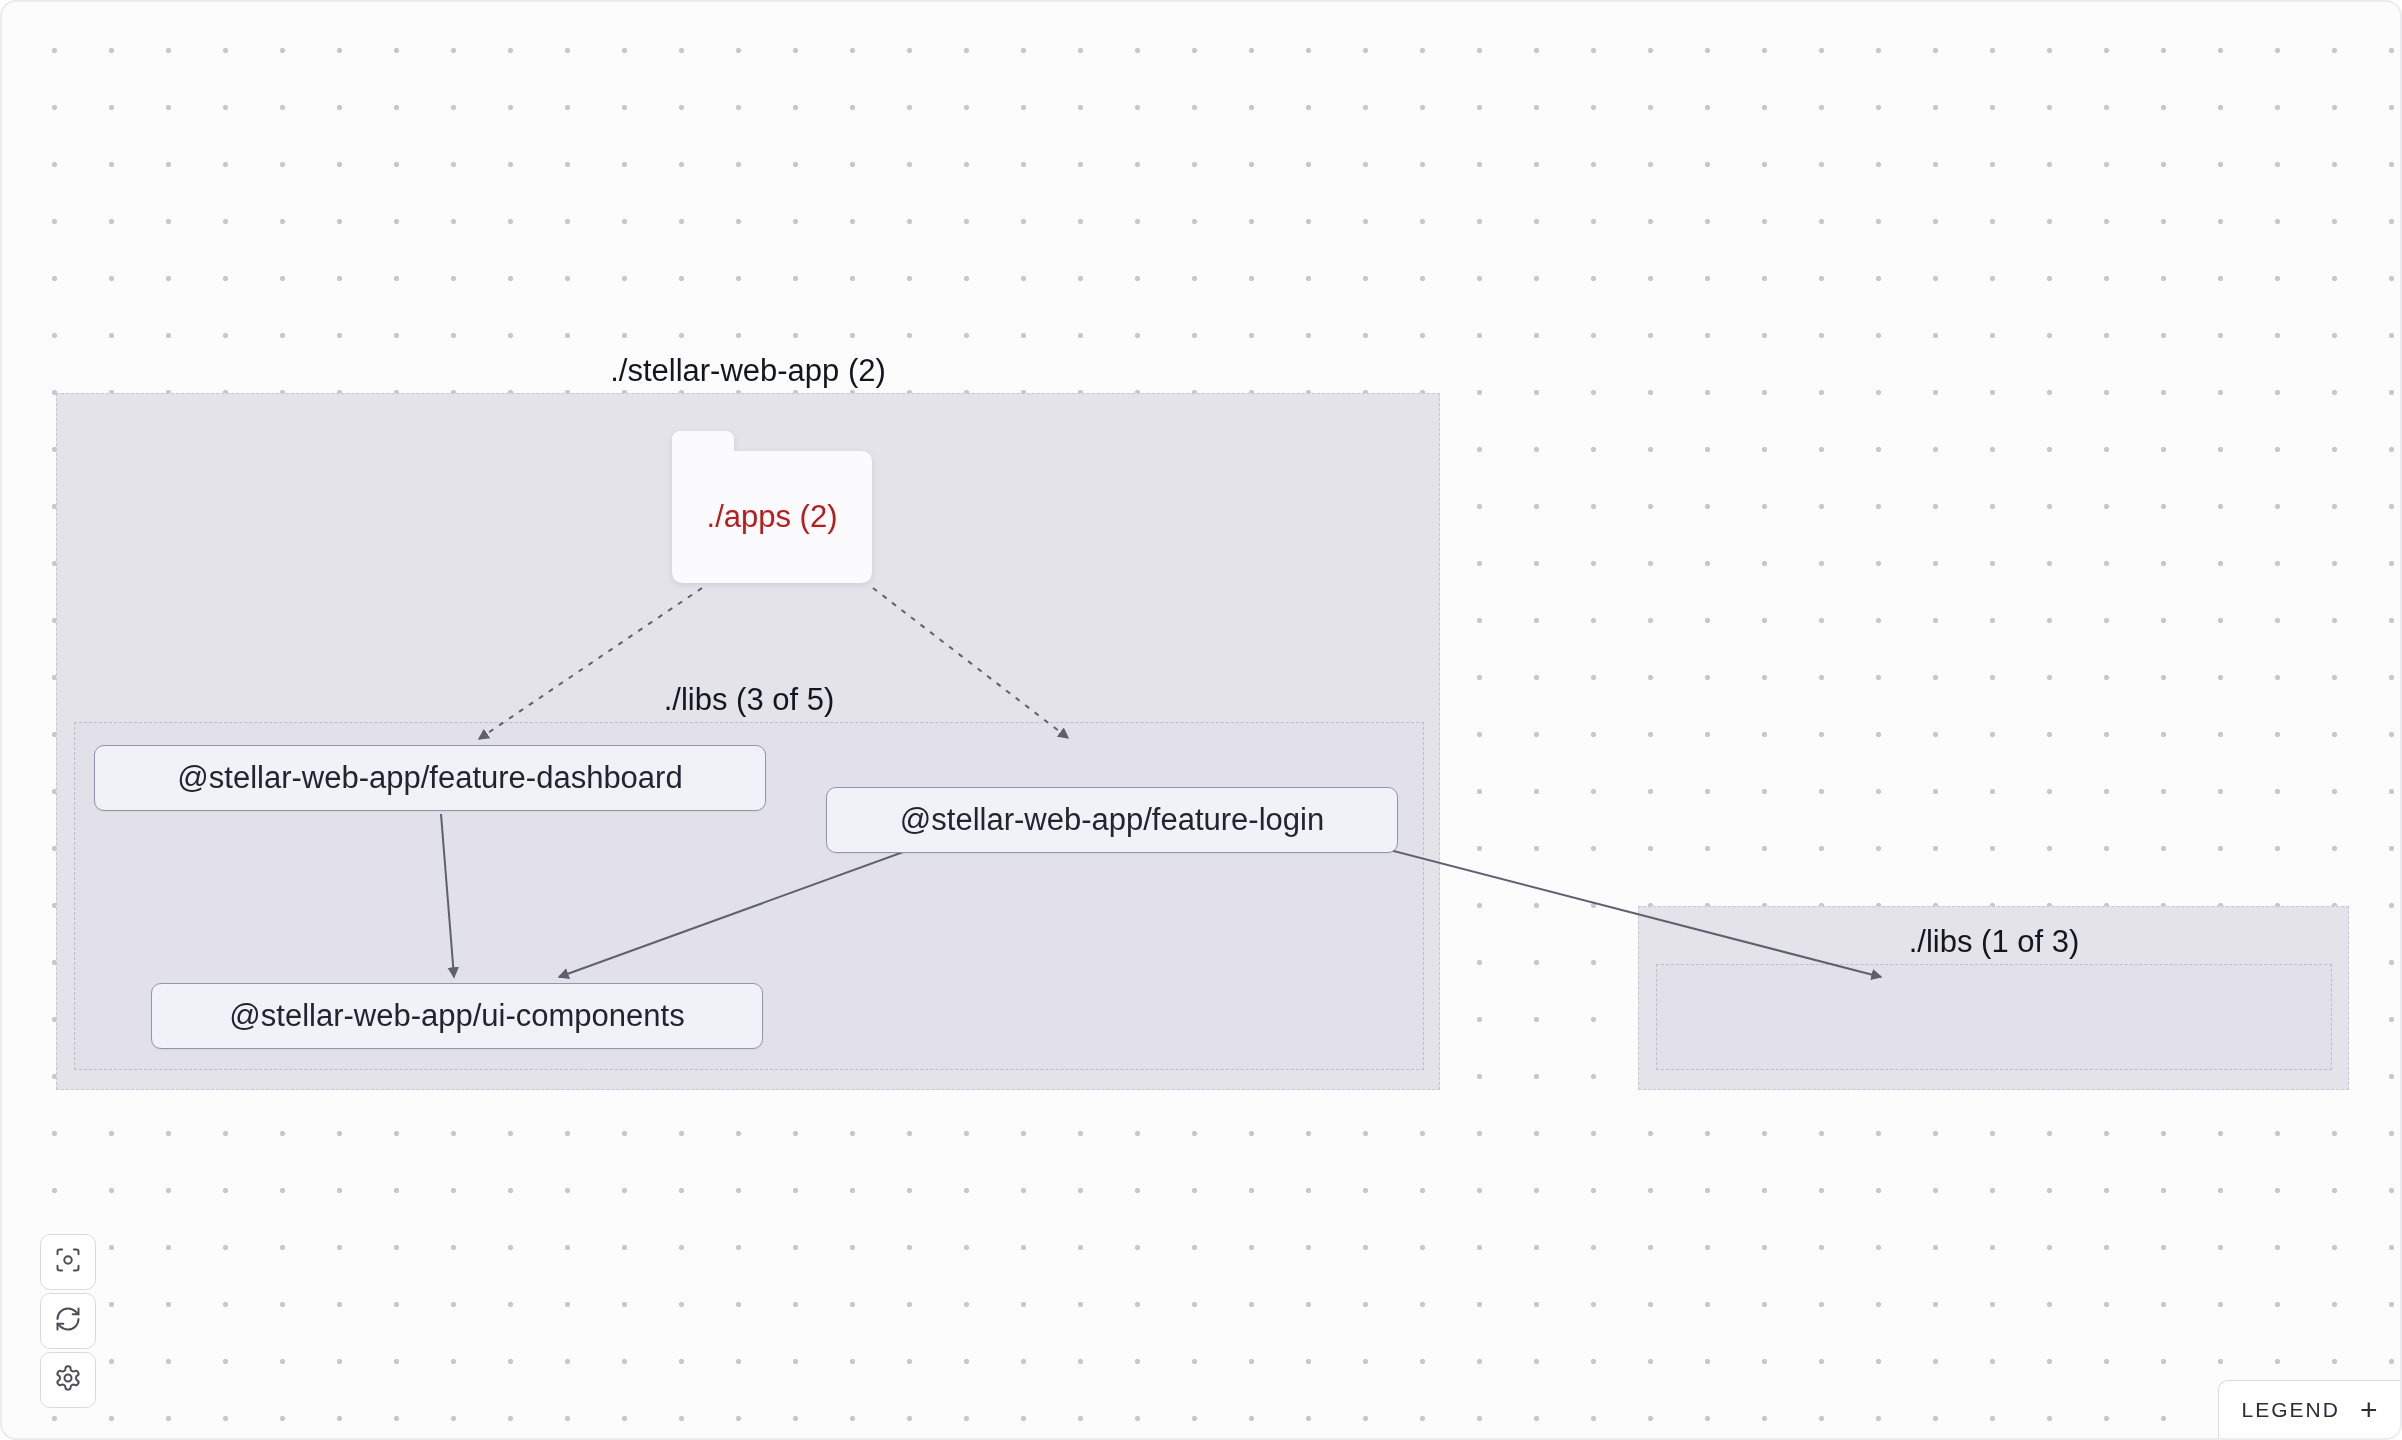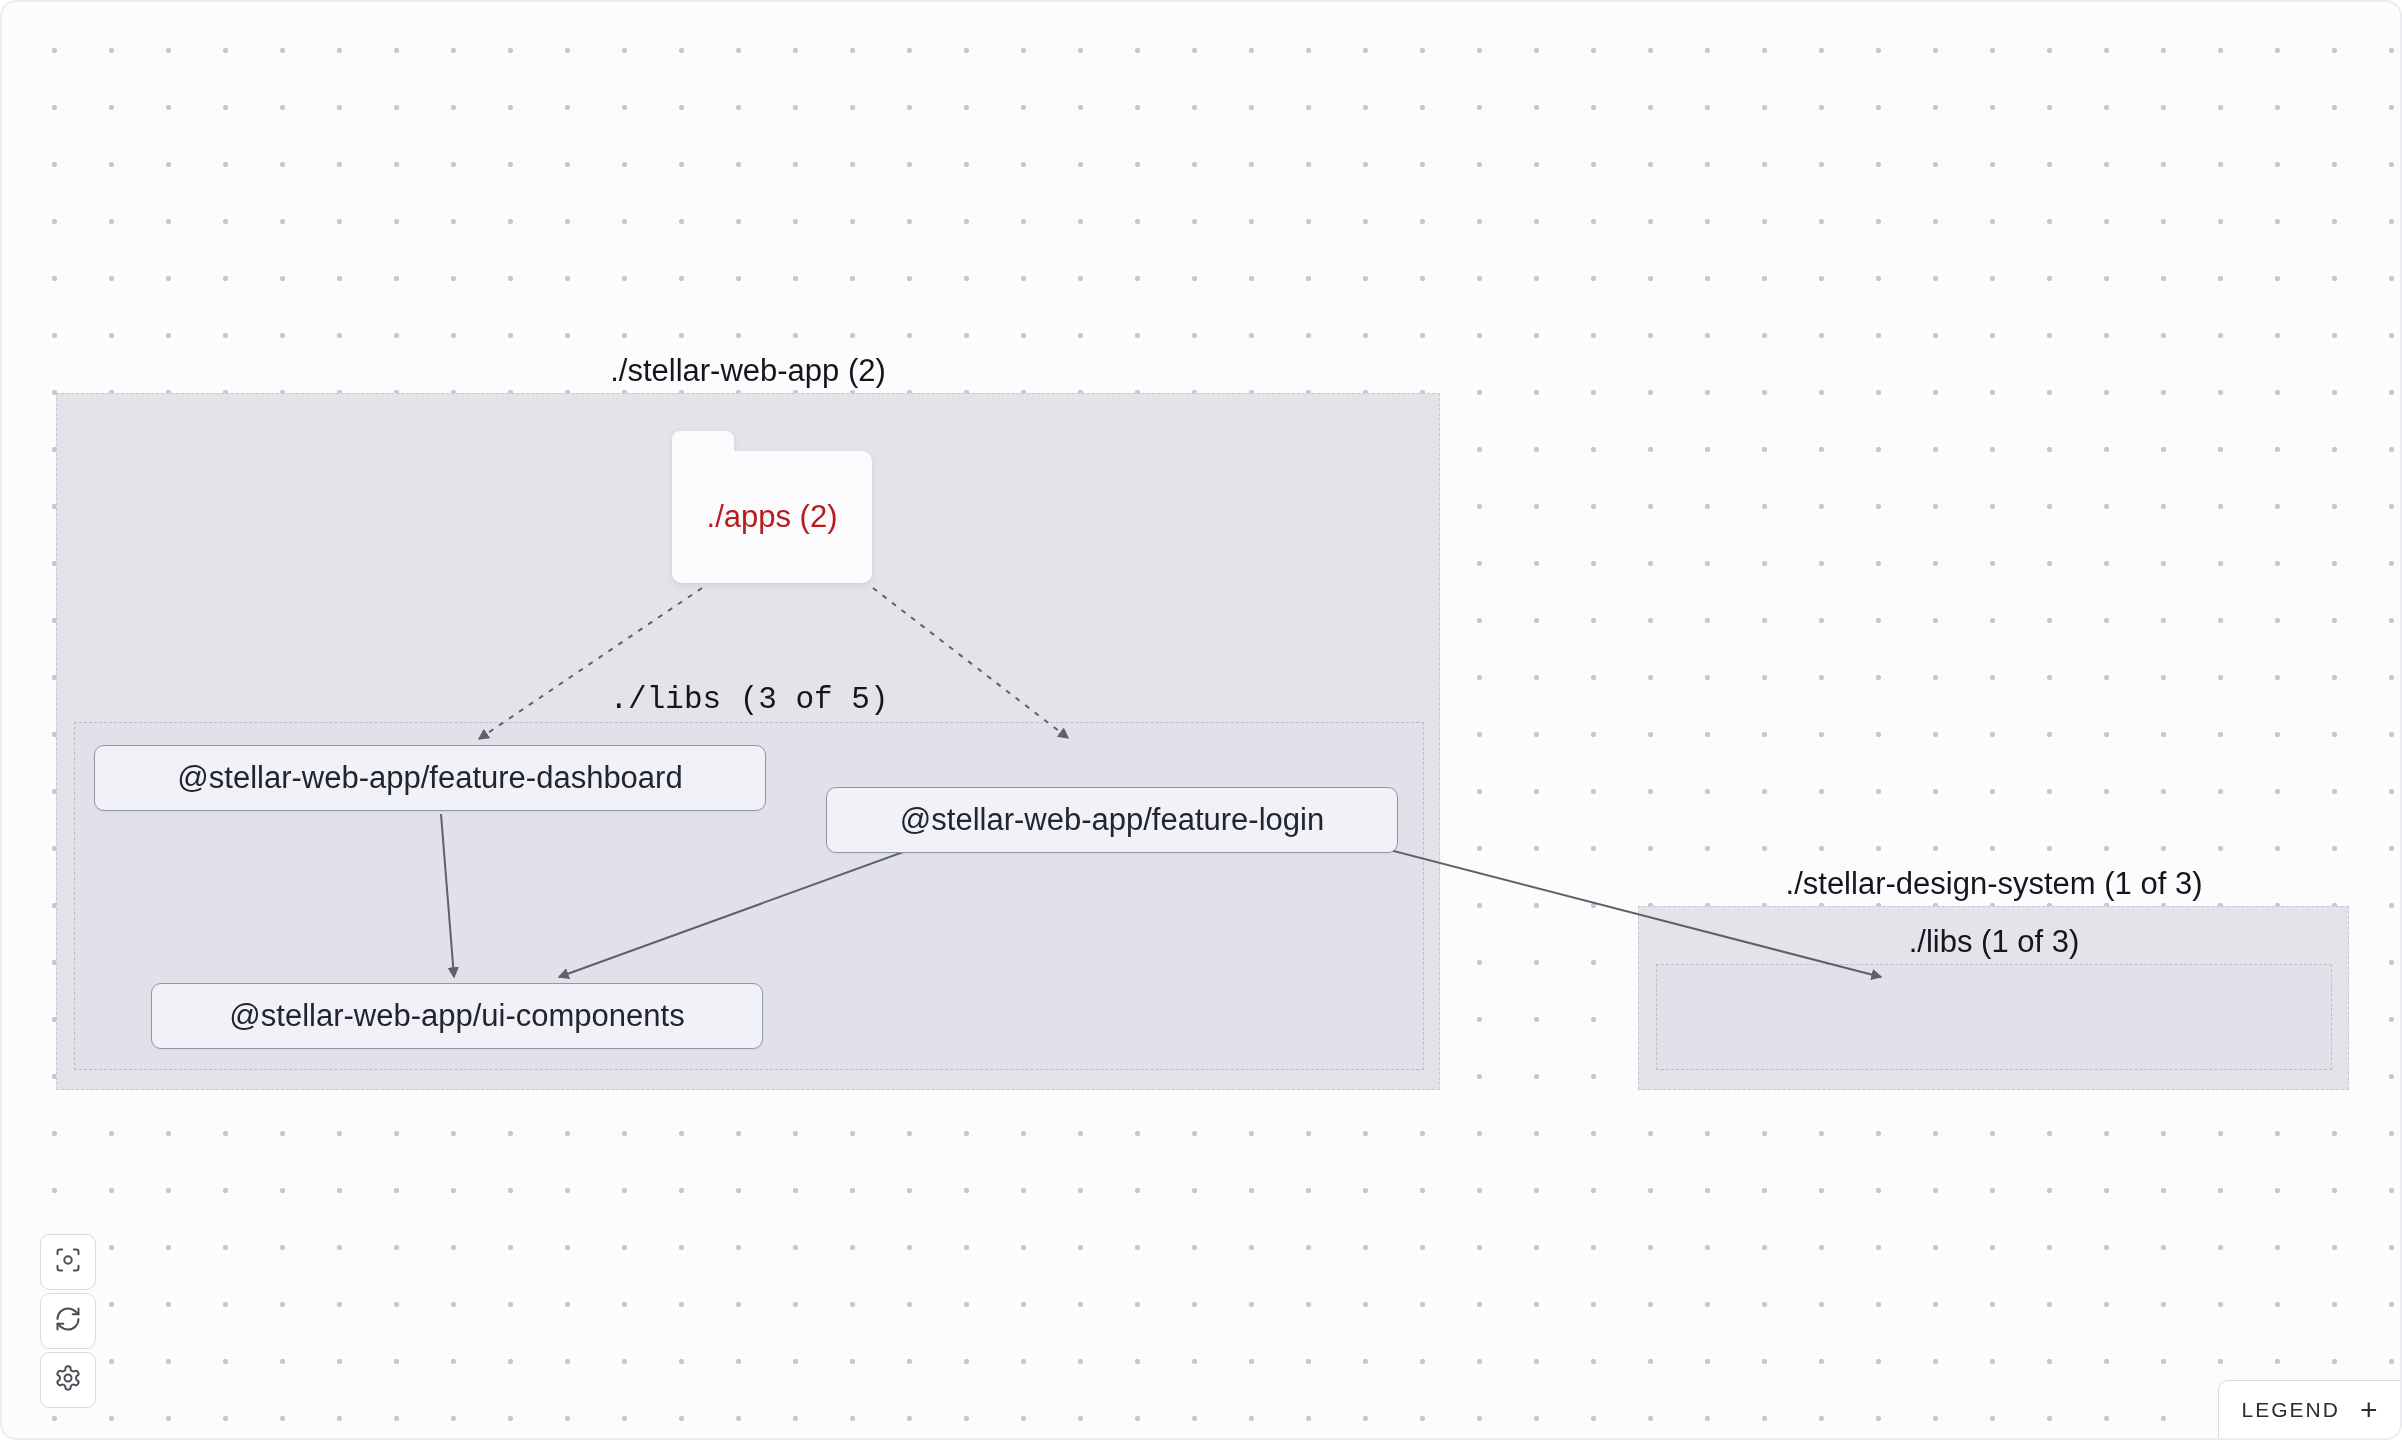--- a/index.html
+++ b/index.html
@@ -141,22 +141,21 @@
       </marker>
     </defs>
     <path class="edge dashed" d="M700 586 L477 737" marker-end="url(#arrow)"></path>
     <path class="edge dashed" d="M871 586 L1066 736" marker-end="url(#arrow)"></path>
     <path class="edge" d="M439 812 L452 975" marker-end="url(#arrow)"></path>
     <path class="edge" d="M1006 812 L557 975" marker-end="url(#arrow)"></path>
     <path class="edge" d="M1241 810 L1879 975" marker-end="url(#arrow)"></path>
   </svg>
 
   <div class="group-label" style="left:746px;top:351px;">./stellar-web-app (2)</div>
-  <div class="group-label" style="left:747px;top:680px;font-family:Liberation Mono, monospace;">./libs (3 of 5)</div>
-  <div class="group-label" style="left:1992px;top:864px;">./stellar-design-system (1 of 3)</div>
+  <div class="group-label" style="left:747px;top:680px;">./libs (3 of 5)</div>
   <div class="group-label" style="left:1992px;top:922px;">./libs (1 of 3)</div>
 
   <div class="folder">
     <div class="tab"></div>
     <div class="fbody">
       <span>./apps (2)</span>
     </div>
   </div>
 
   <div class="node" style="left:92px;top:743px;width:672px;height:66px;">

